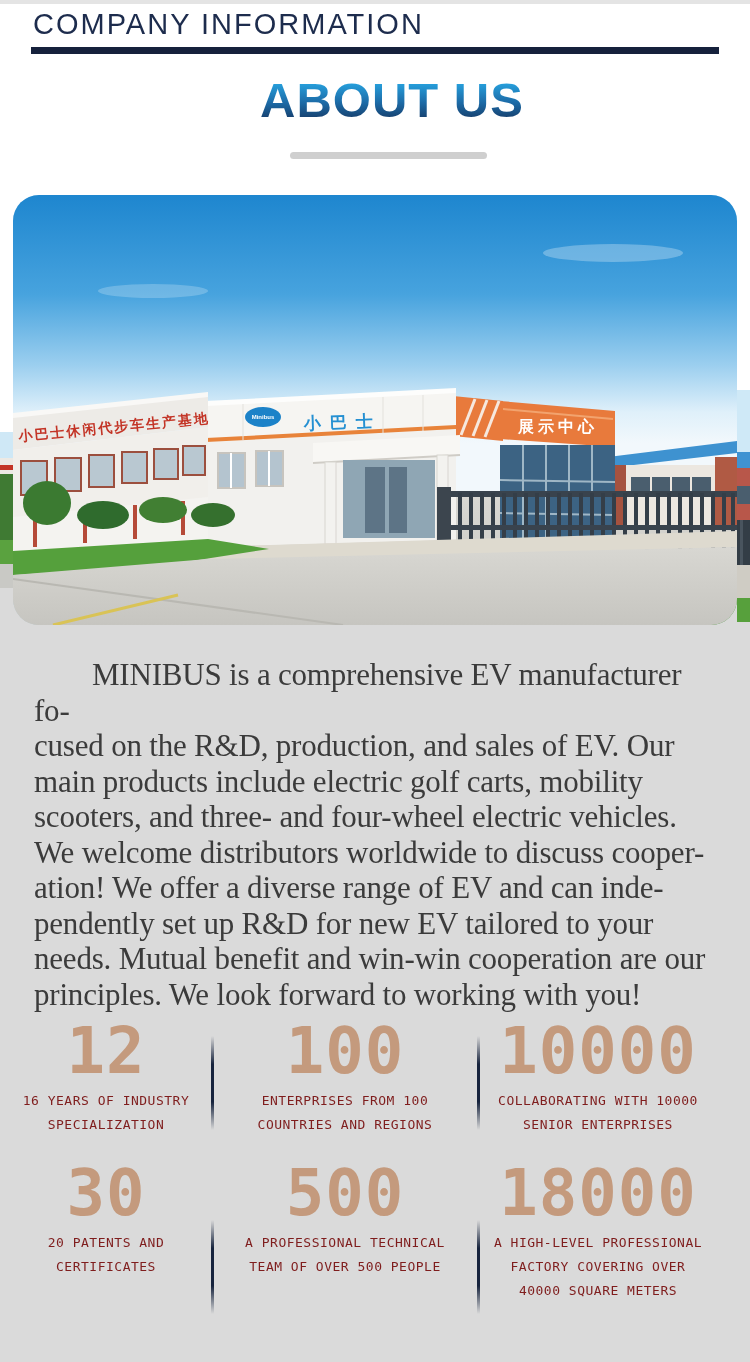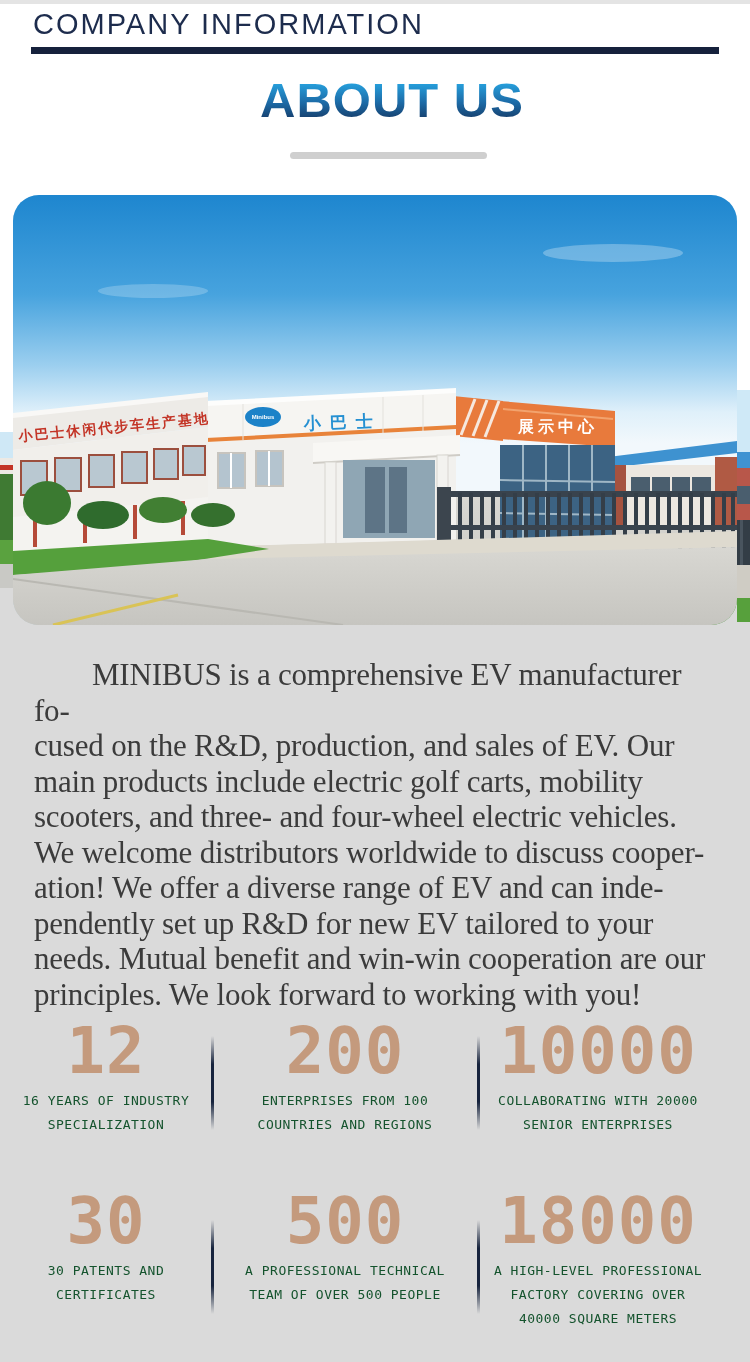--- a/index.html
+++ b/index.html
@@ -31,29 +31,29 @@
   .sliver svg{display:block;width:100%;height:100%;}
 
   .svg-cn{font-family:"Liberation Sans",sans-serif;font-weight:bold;}
 
   .paragraph{position:absolute;left:34px;top:657px;width:684px;
         font-family:"Liberation Serif",serif;font-size:31px;line-height:35.5px;
         color:#3b3b3b;white-space:pre-line;text-indent:58px;letter-spacing:-0.2px;}
 
   .stats-row{position:absolute;left:0;width:750px;display:flex;}
   .stats-row-1{top:1022px;}
-  .stats-row-2{top:1192px;}
+  .stats-row-2{top:1164px;}
   .stat-col{display:flex;flex-direction:column;align-items:center;}
   .stat-col-1{width:212px;}
   .stat-col-2{width:266px;}
   .stat-col-3{width:240px;}
   .stat-value{font-family:"DejaVu Sans Mono",monospace;font-weight:bold;
         font-size:64px;line-height:58px;letter-spacing:1px;color:#c49a7d;}
   .stat-caption{margin-top:9px;font-family:"DejaVu Sans Mono",monospace;font-size:13px;
-        line-height:24px;letter-spacing:0.5px;color:#14532d;text-align:center;
+        line-height:24px;letter-spacing:0.5px;color:#7f1d1d;text-align:center;
         white-space:pre-line;}
   .vdiv{position:absolute;width:3px;
         background:linear-gradient(180deg,rgba(22,35,61,0) 0%,#16233d 30%,#16233d 70%,rgba(22,35,61,0) 100%);}
   .vdiv-a{left:211px;top:1036px;height:94px;}
   .vdiv-b{left:477px;top:1036px;height:94px;}
   .vdiv-c{left:211px;top:1220px;height:94px;}
   .vdiv-d{left:477px;top:1220px;height:94px;}
 </style>
 </head>
 <body>
@@ -252,35 +252,35 @@
 needs. Mutual benefit and win-win cooperation are our
 principles. We look forward to working with you!</div>
 
   <div class="stats-row stats-row-1">
     <div class="stat-col stat-col-1">
       <div class="stat-value">12</div>
       <div class="stat-caption">16 YEARS OF INDUSTRY
 SPECIALIZATION</div>
     </div>
     <div class="stat-col stat-col-2">
-      <div class="stat-value">200</div>
+      <div class="stat-value">100</div>
       <div class="stat-caption">ENTERPRISES FROM 100
 COUNTRIES AND REGIONS</div>
     </div>
     <div class="stat-col stat-col-3">
       <div class="stat-value">10000</div>
-      <div class="stat-caption">COLLABORATING WITH 20000
+      <div class="stat-caption">COLLABORATING WITH 10000
 SENIOR ENTERPRISES</div>
     </div>
   </div>
 
   <div class="stats-row stats-row-2">
     <div class="stat-col stat-col-1">
       <div class="stat-value">30</div>
-      <div class="stat-caption">30 PATENTS AND
+      <div class="stat-caption">20 PATENTS AND
 CERTIFICATES</div>
     </div>
     <div class="stat-col stat-col-2">
       <div class="stat-value">500</div>
       <div class="stat-caption">A PROFESSIONAL TECHNICAL
 TEAM OF OVER 500 PEOPLE</div>
     </div>
     <div class="stat-col stat-col-3">
       <div class="stat-value">18000</div>
       <div class="stat-caption">A HIGH-LEVEL PROFESSIONAL

